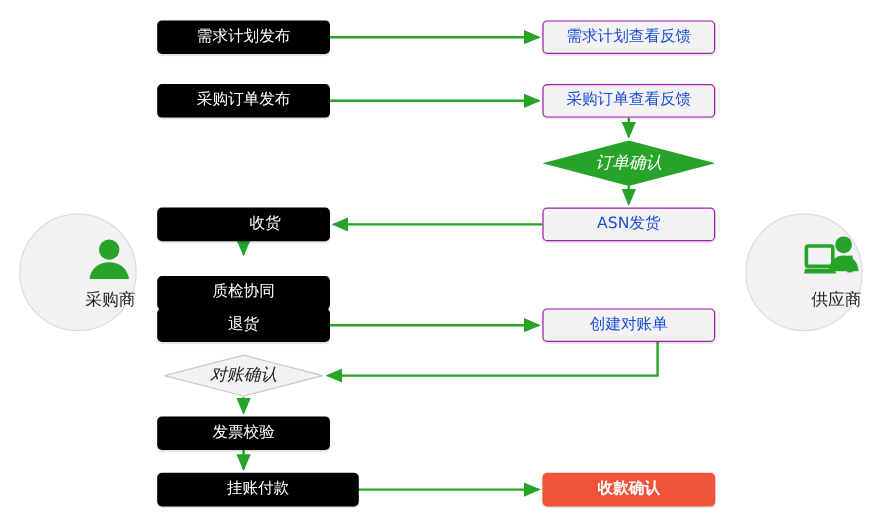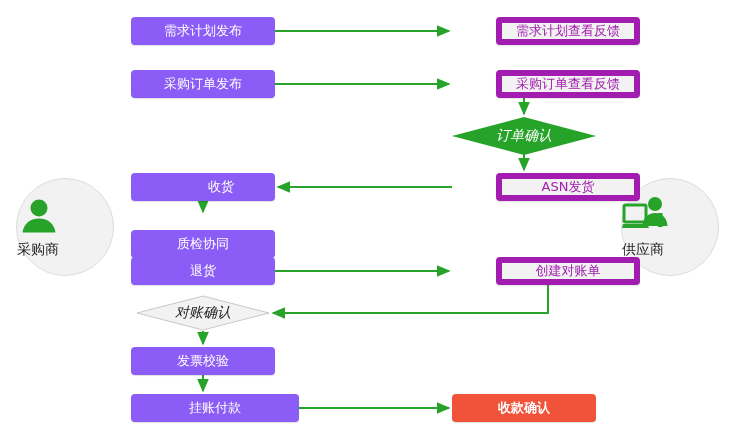--- a/index.html
+++ b/index.html
@@ -33,33 +33,33 @@
     align-items: center;
     justify-content: center;
     text-align: center;
     font-size: 13px;
     line-height: 1.1;
     white-space: nowrap;
     z-index: 3;
   }
 
   .box-green {
-    background: #8b5cf6;
+    background: #000000;
     color: #ffffff;
     border-radius: 4px;
     box-shadow: 0 1px 1px rgba(0,0,0,0.12);
+    font-family: Liberation Mono, monospace;
   }
 
   .box-gray {
     background: #f2f2f2;
-    color: #a21caf;
-    border: 6px solid #a21caf;
+    color: #1d4ed8;
+    border: 1px solid #a21caf;
     border-radius: 4px;
     box-shadow: 0 1px 1px rgba(0,0,0,0.10);
-    margin-left: 44px;
   }
 
   .box-red {
     background: #f0523a;
     color: #ffffff;
     border-radius: 4px;
     box-shadow: 0 1px 1px rgba(0,0,0,0.12);
     font-weight: bold;
   }
 
@@ -86,21 +86,21 @@
 
   .actor {
     position: absolute;
     width: 96px;
     height: 96px;
     border-radius: 50%;
     background: #f2f2f2;
     border: 1px solid #dcdcdc;
     display: flex;
     flex-direction: column;
-    align-items: flex-start;
+    align-items: flex-end;
     justify-content: center;
     z-index: 3;
   }
   .actor .glyph {
     display: block;
     line-height: 0;
   }
   .actor .alabel {
     margin-top: 2px;
     font-size: 14px;

